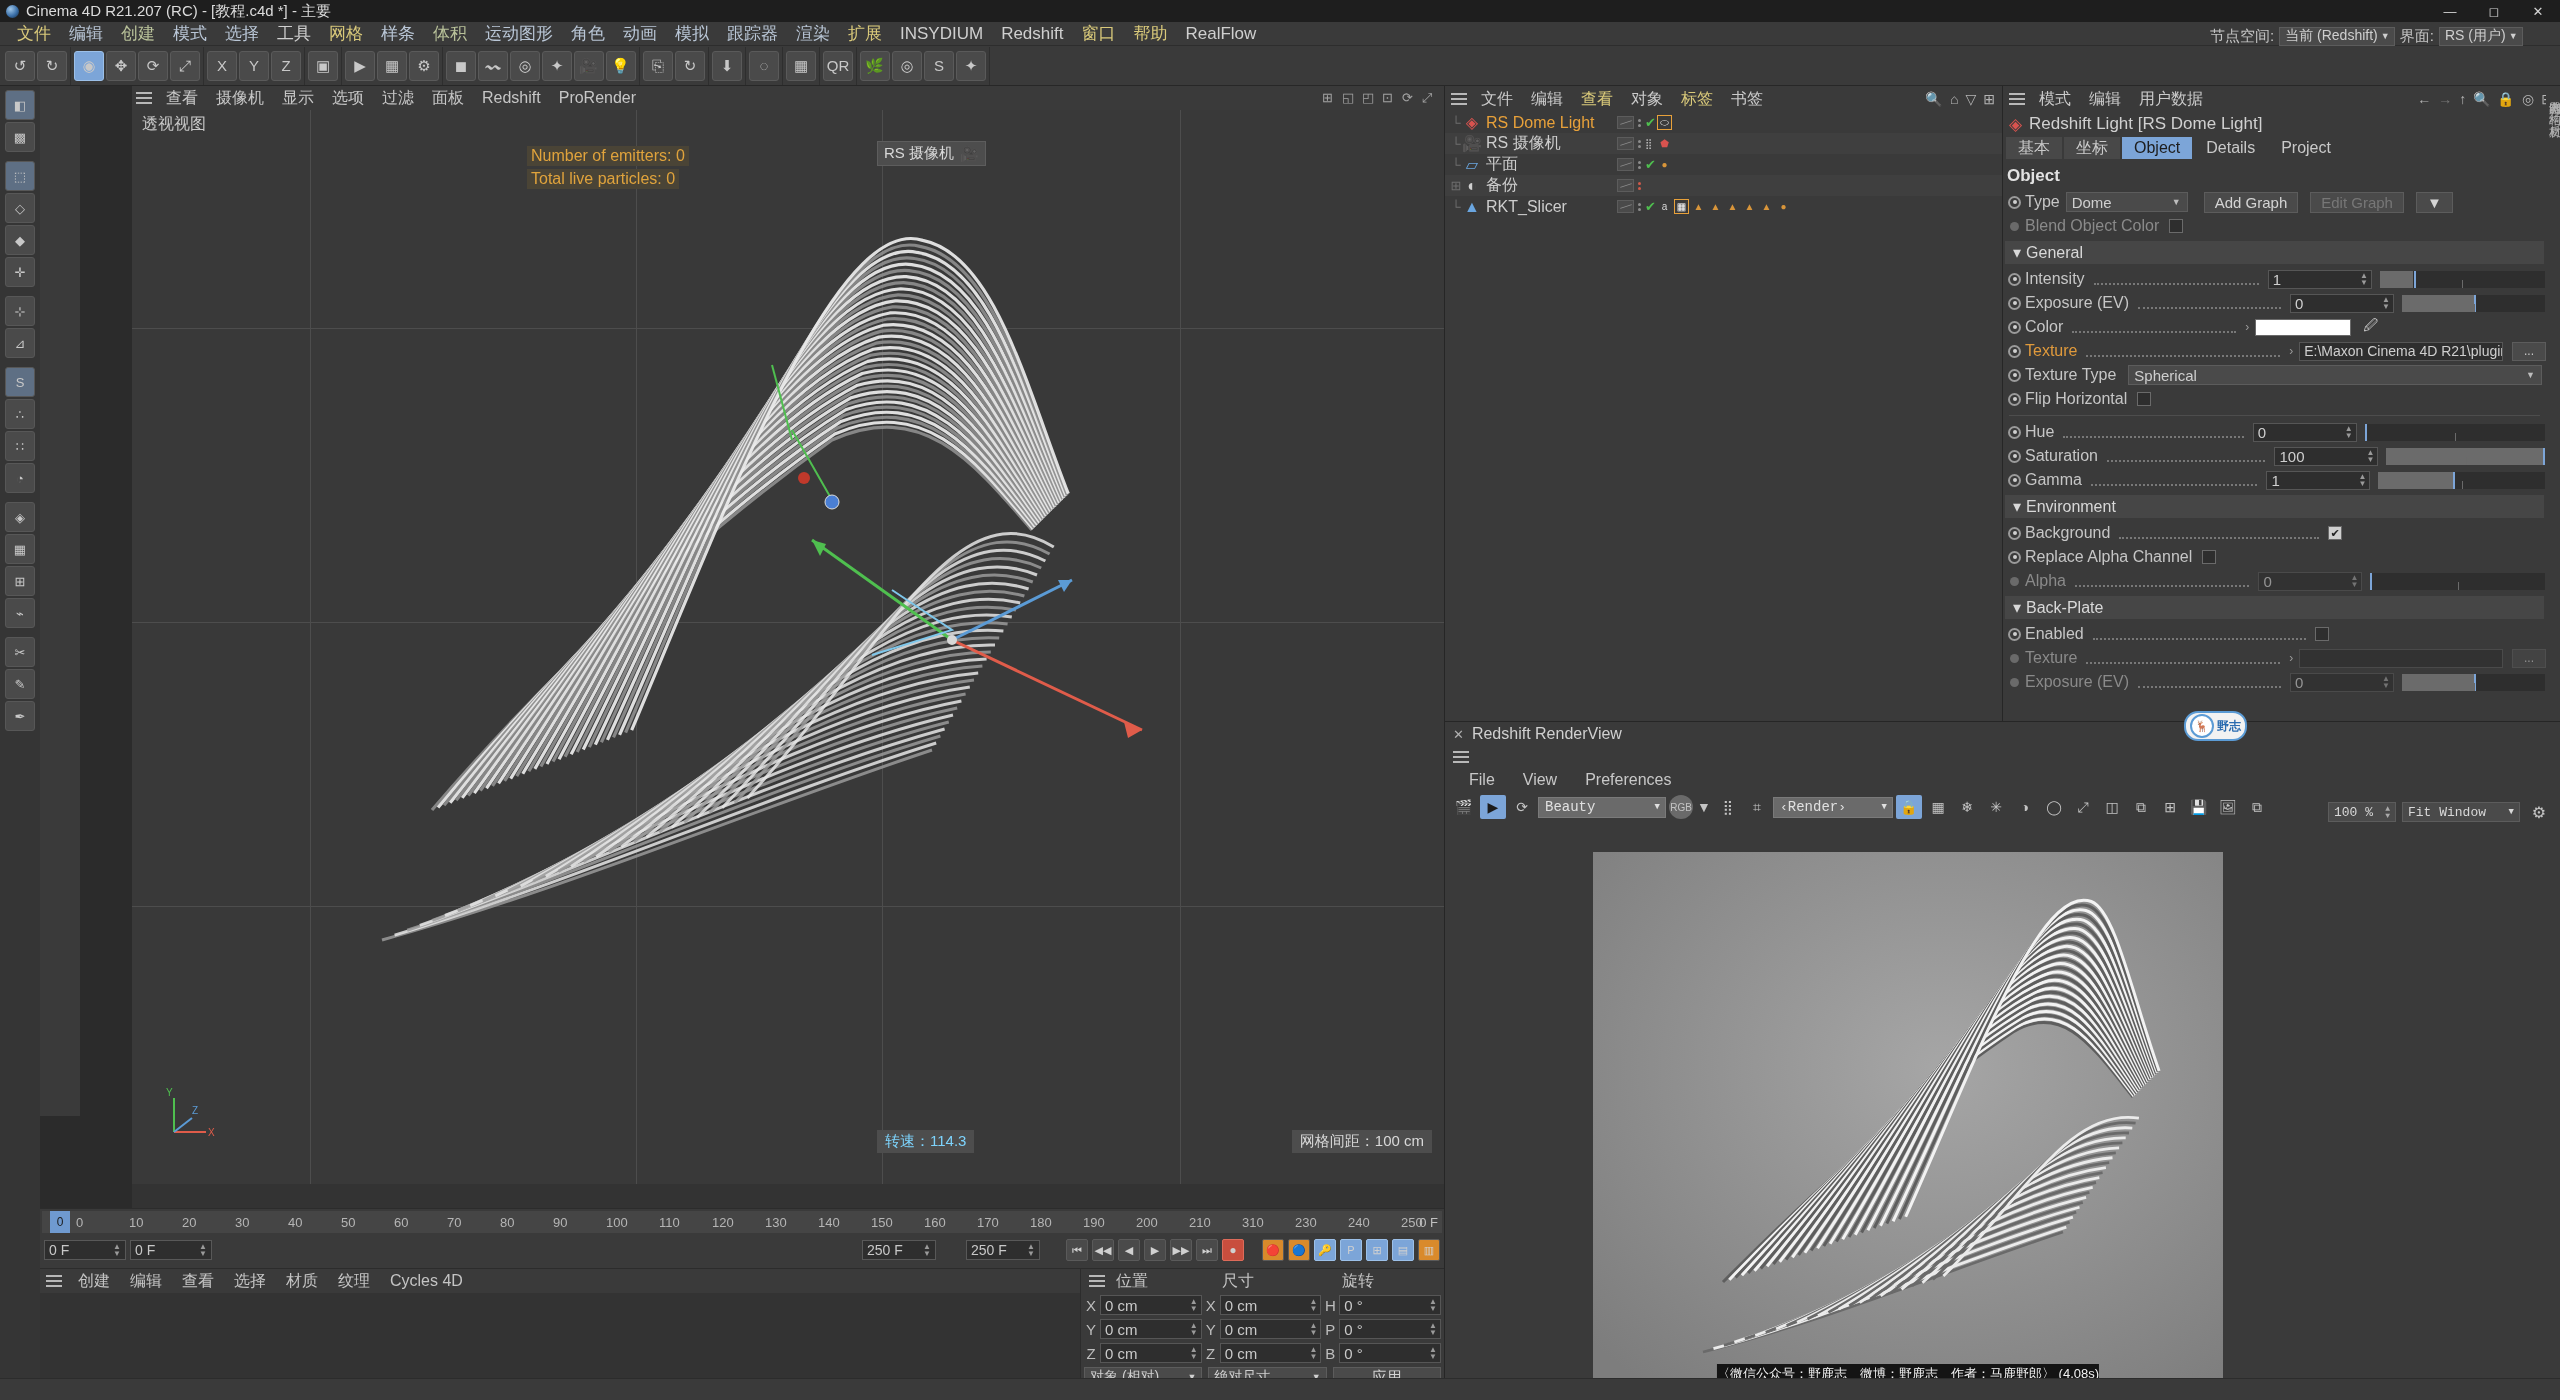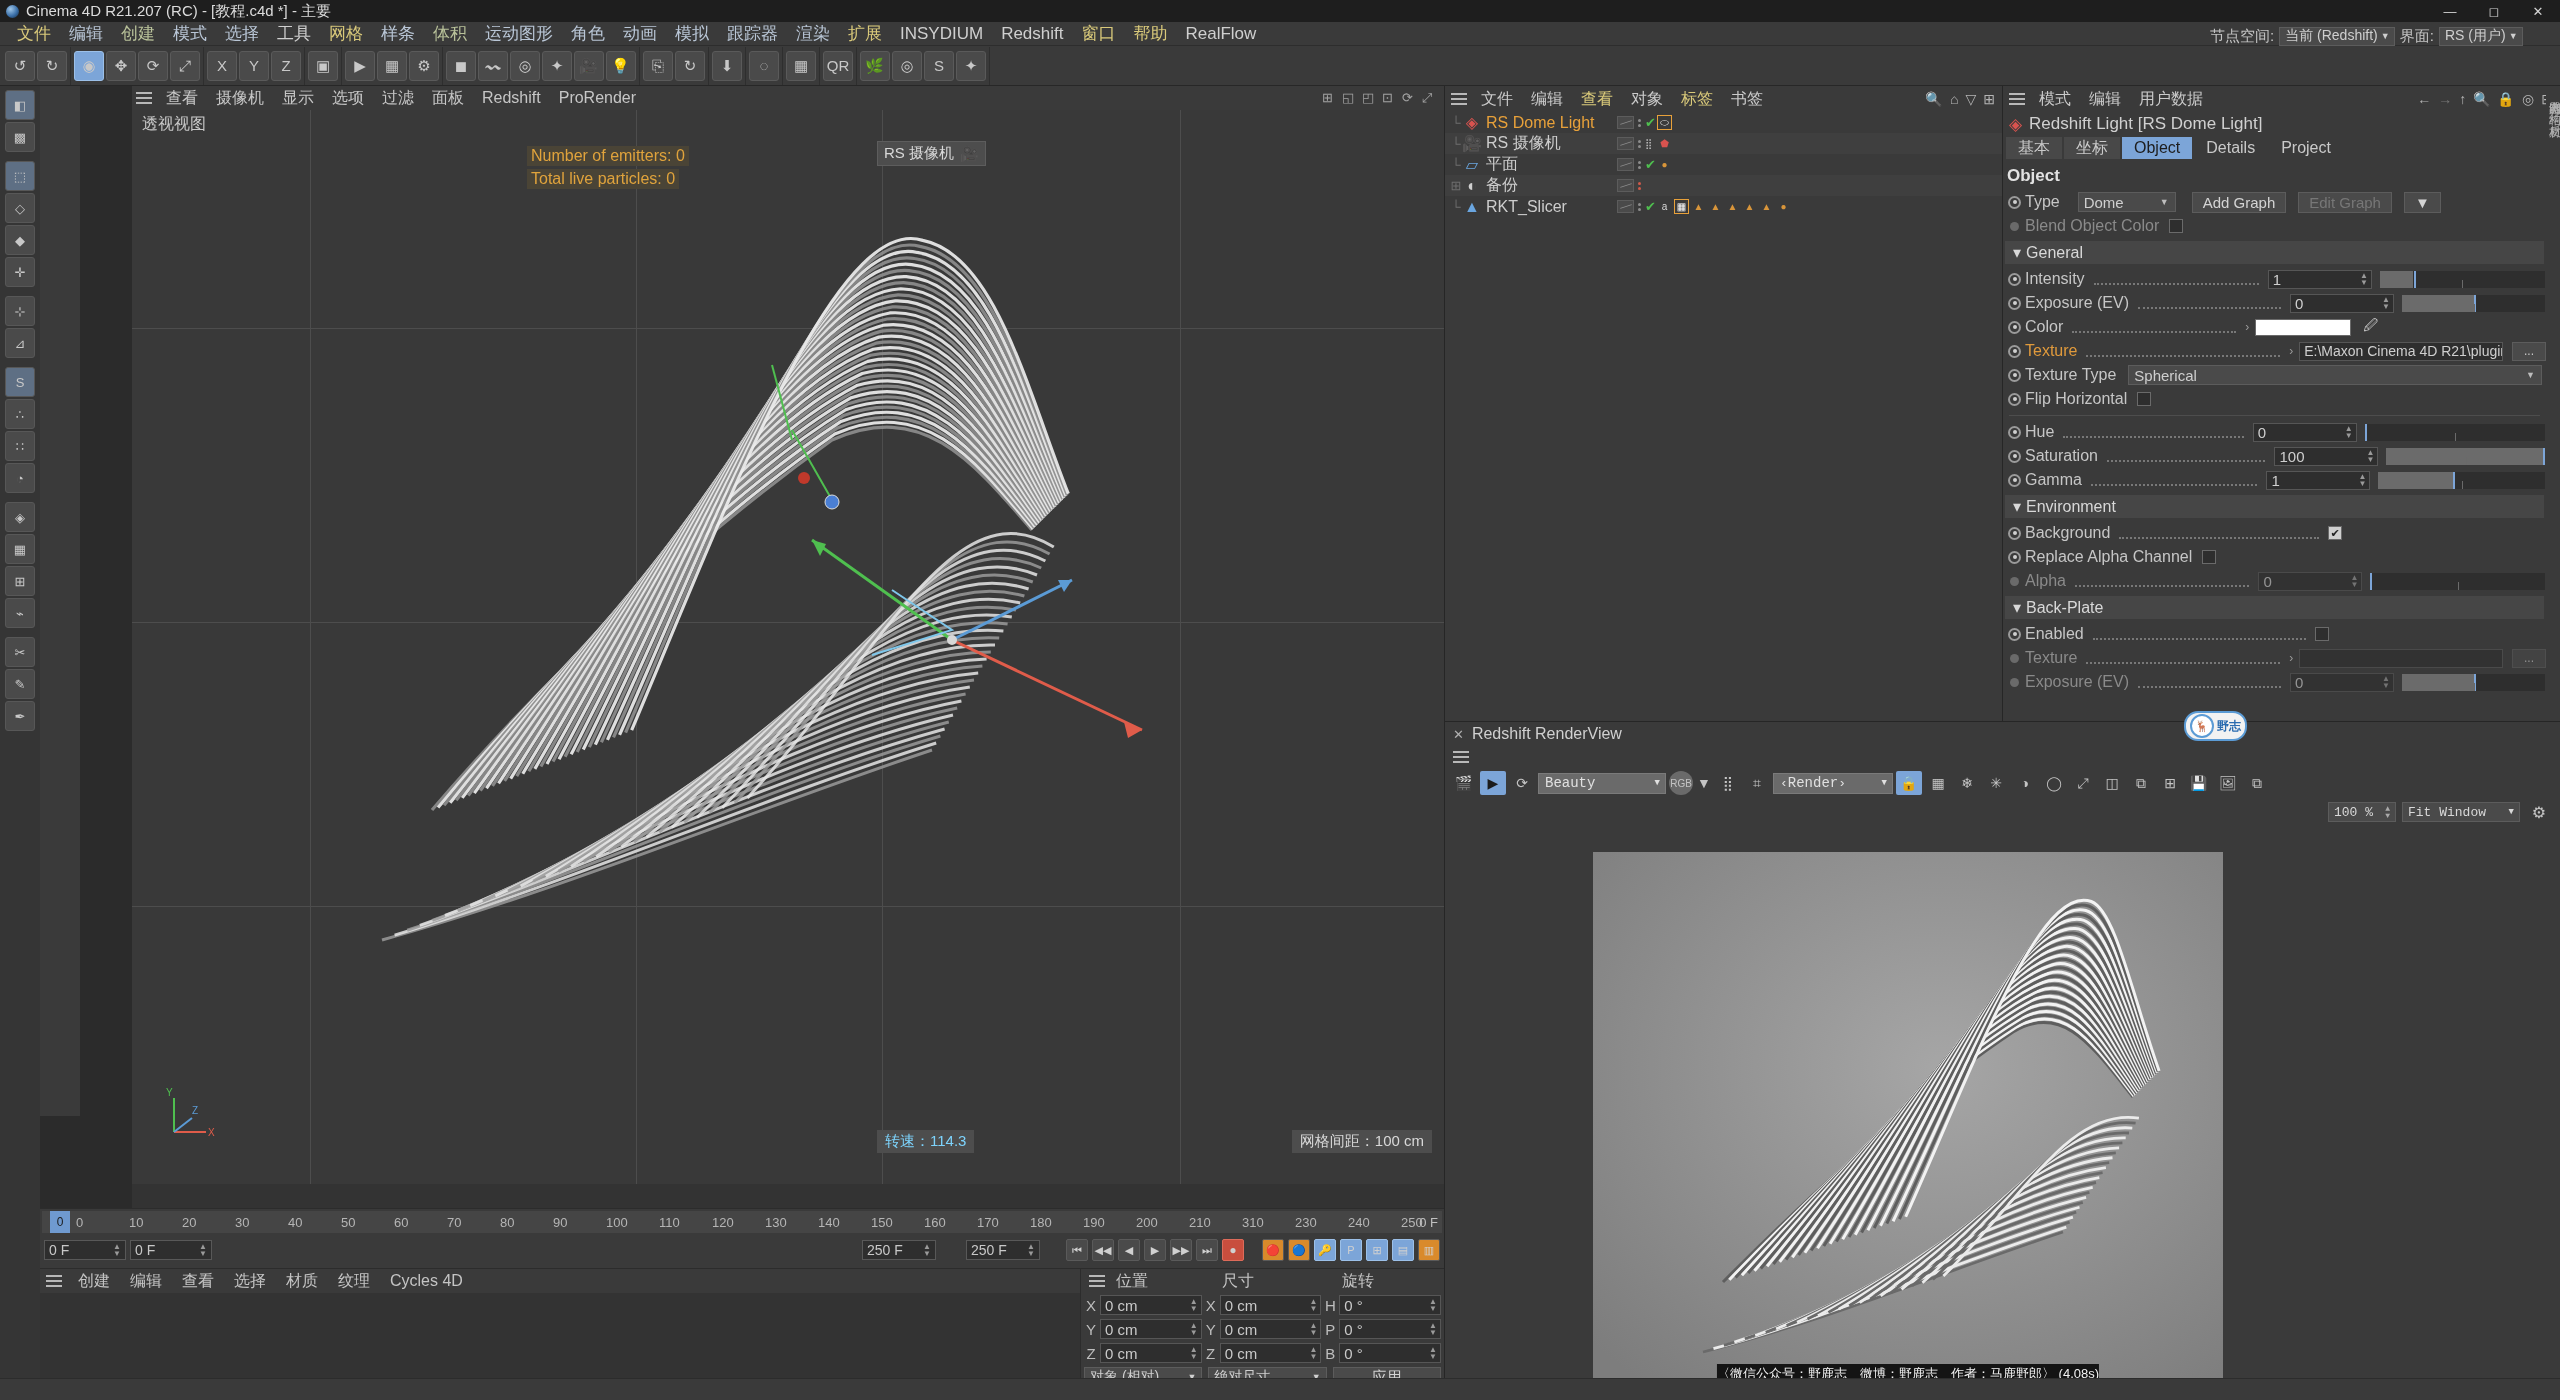--- a/index.html
+++ b/index.html
@@ -941,21 +941,21 @@
         <div class="at">坐标</div>
         <div class="at on">Object</div>
         <div class="at plain">Details</div>
         <div class="at plain">Project</div>
       </div>
     <div id="attrbody">
         <div class="sechdr">Object</div>
         <div class="arow">
           <div class="radio"></div>
           <span class="alabel">Type</span>
-          <div class="combo" style="width: 98px; margin-left: 14px;">
+          <div class="combo" style="width: 122px; margin-left: 2px;">
             <span>Dome</span>
             <span class="cv">▼</span>
           </div>
           <div class="abtn" style="margin-left: 12px;">Add Graph</div>
           <div class="abtn dis" style="margin-left: 8px;">Edit Graph</div>
           <div class="abtn" style="margin-left: 8px;">▼</div>
         </div>
         <div class="arow">
           <div class="radio dim"></div>
           <span class="alabel dim">Blend Object Color</span>
@@ -1151,20 +1151,25 @@
       <span style="font-size:13px;color:#b0b0b0;">✕</span>
       <span>Redshift RenderView</span>
     </div>
     <div id="rvham">
       <span class="hamb">
           <i></i>
           <i></i>
           <i></i>
         </span>
     </div>
+    <div id="rvmenu">
+        <span class="rm">File</span>
+        <span class="rm">View</span>
+        <span class="rm">Preferences</span>
+      </div>
     <div id="rvtools">
       <div class="rbtn">🎬</div>
       <div class="rbtn on">▶</div>
       <div class="rbtn">⟳</div>
       <div class="rcombo" style="width:128px;">
         <span>Beauty</span>
           <span class="cv">▼</span>
       </div>
       <div class="rbtn" style="background:#6a6a6a;border-radius:50%;width:24px;height:24px;font-size:10px;">
           <span>RGB</span>

